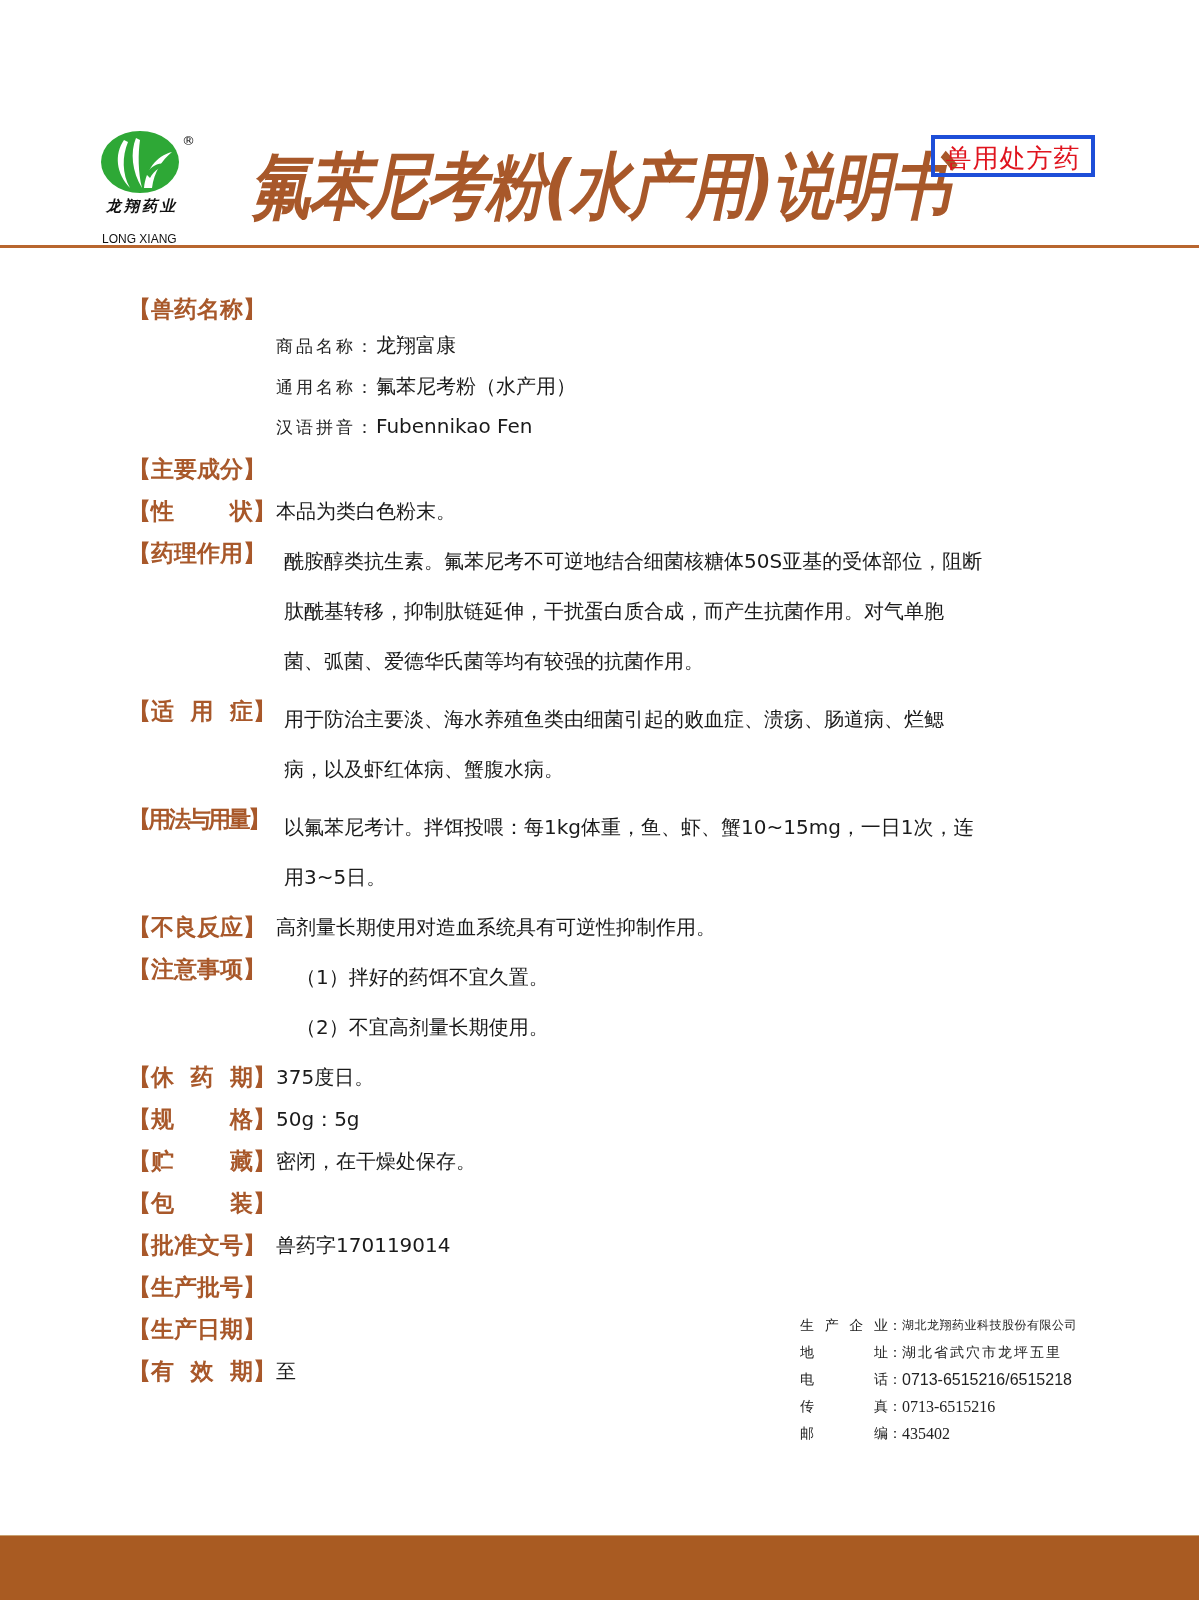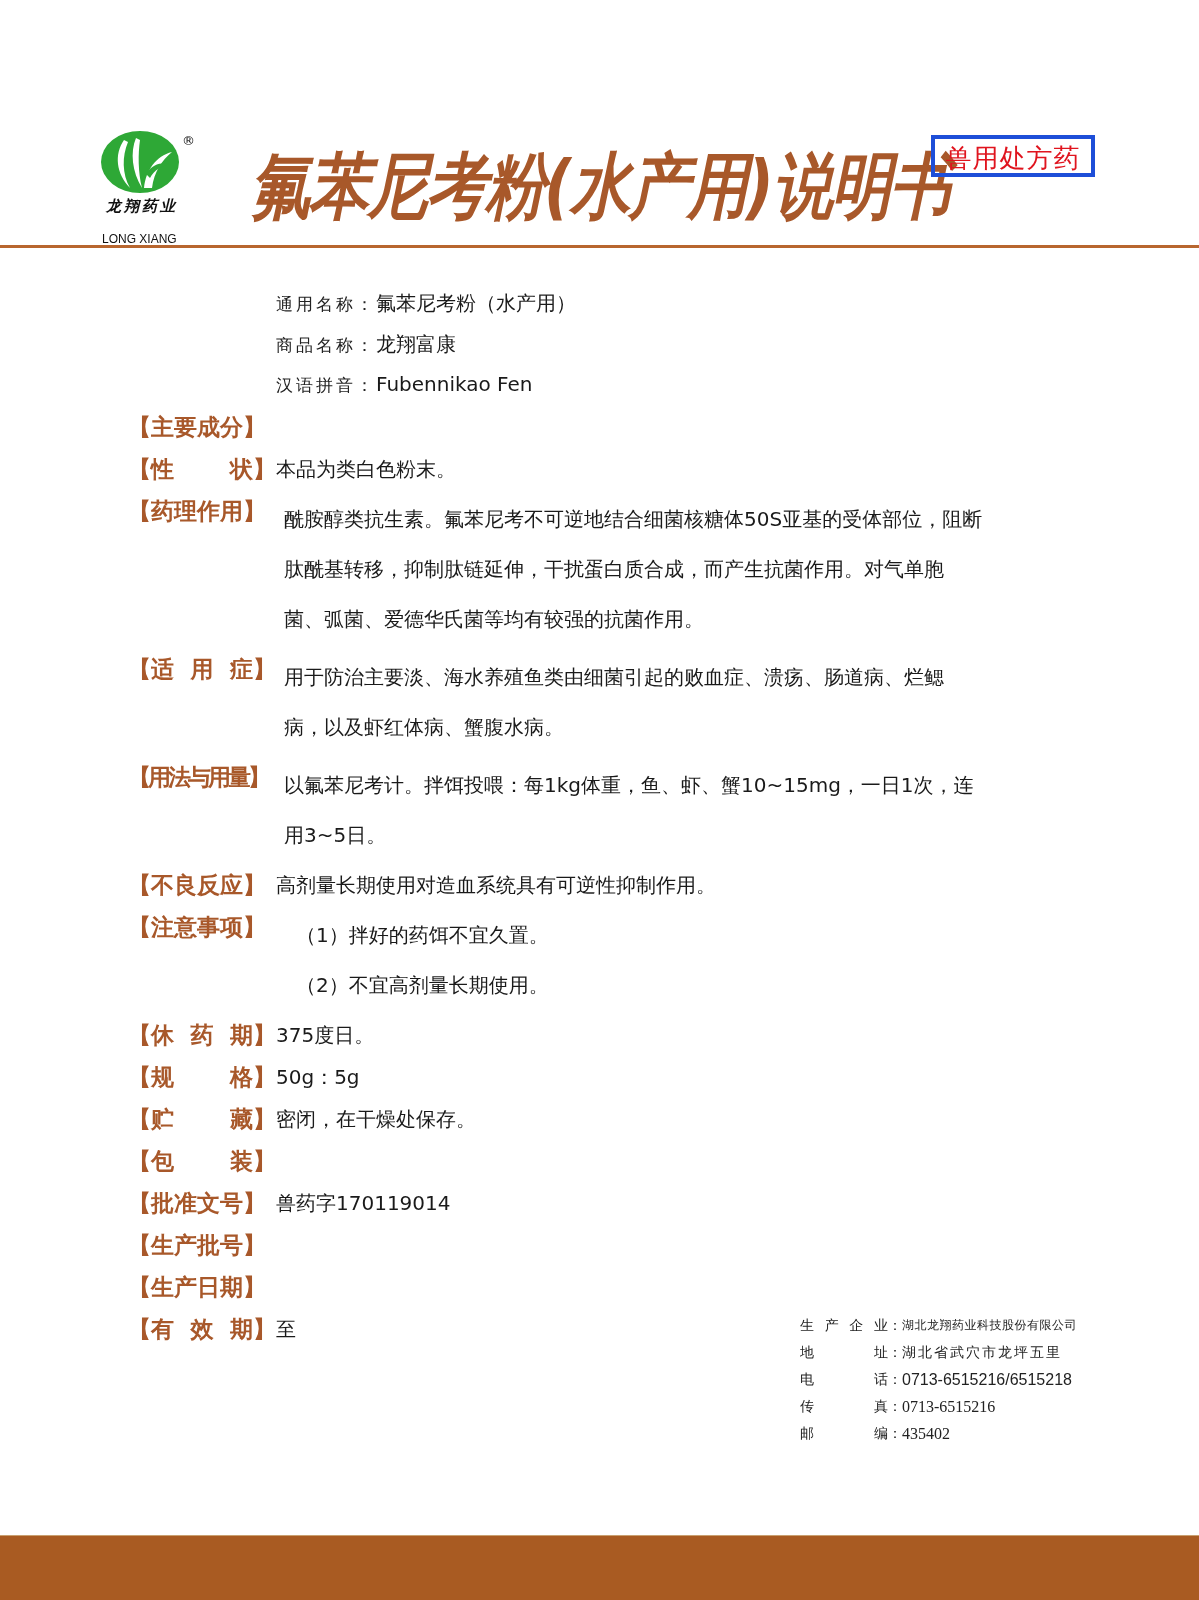--- a/index.html
+++ b/index.html
@@ -62,26 +62,29 @@
 
   <div class="doc-title">氟苯尼考粉(水产用)说明书</div>
 
   <div class="rx-badge">兽用处方药</div>
 
   <div class="header-rule"></div>
 </div>
 
 <div class="content">
 
+  <div class="row">
+    <div class="label" style="display:block;">【兽药名称】</div>
+  </div>
   <div class="names">
     <div class="name-row">
+      <span class="name-key">商品名称：</span><span class="name-val">龙翔富康</span>
+    </div>
+    <div class="name-row">
       <span class="name-key">通用名称：</span><span class="name-val">氟苯尼考粉（水产用）</span>
-    </div>
-    <div class="name-row">
-      <span class="name-key">商品名称：</span><span class="name-val">龙翔富康</span>
     </div>
     <div class="name-row">
       <span class="name-key">汉语拼音：</span><span class="name-val">Fubennikao Fen</span>
     </div>
   </div>
 
   <div class="row">
     <div class="label" style="display:block;">【主要成分】</div>
   </div>
 

